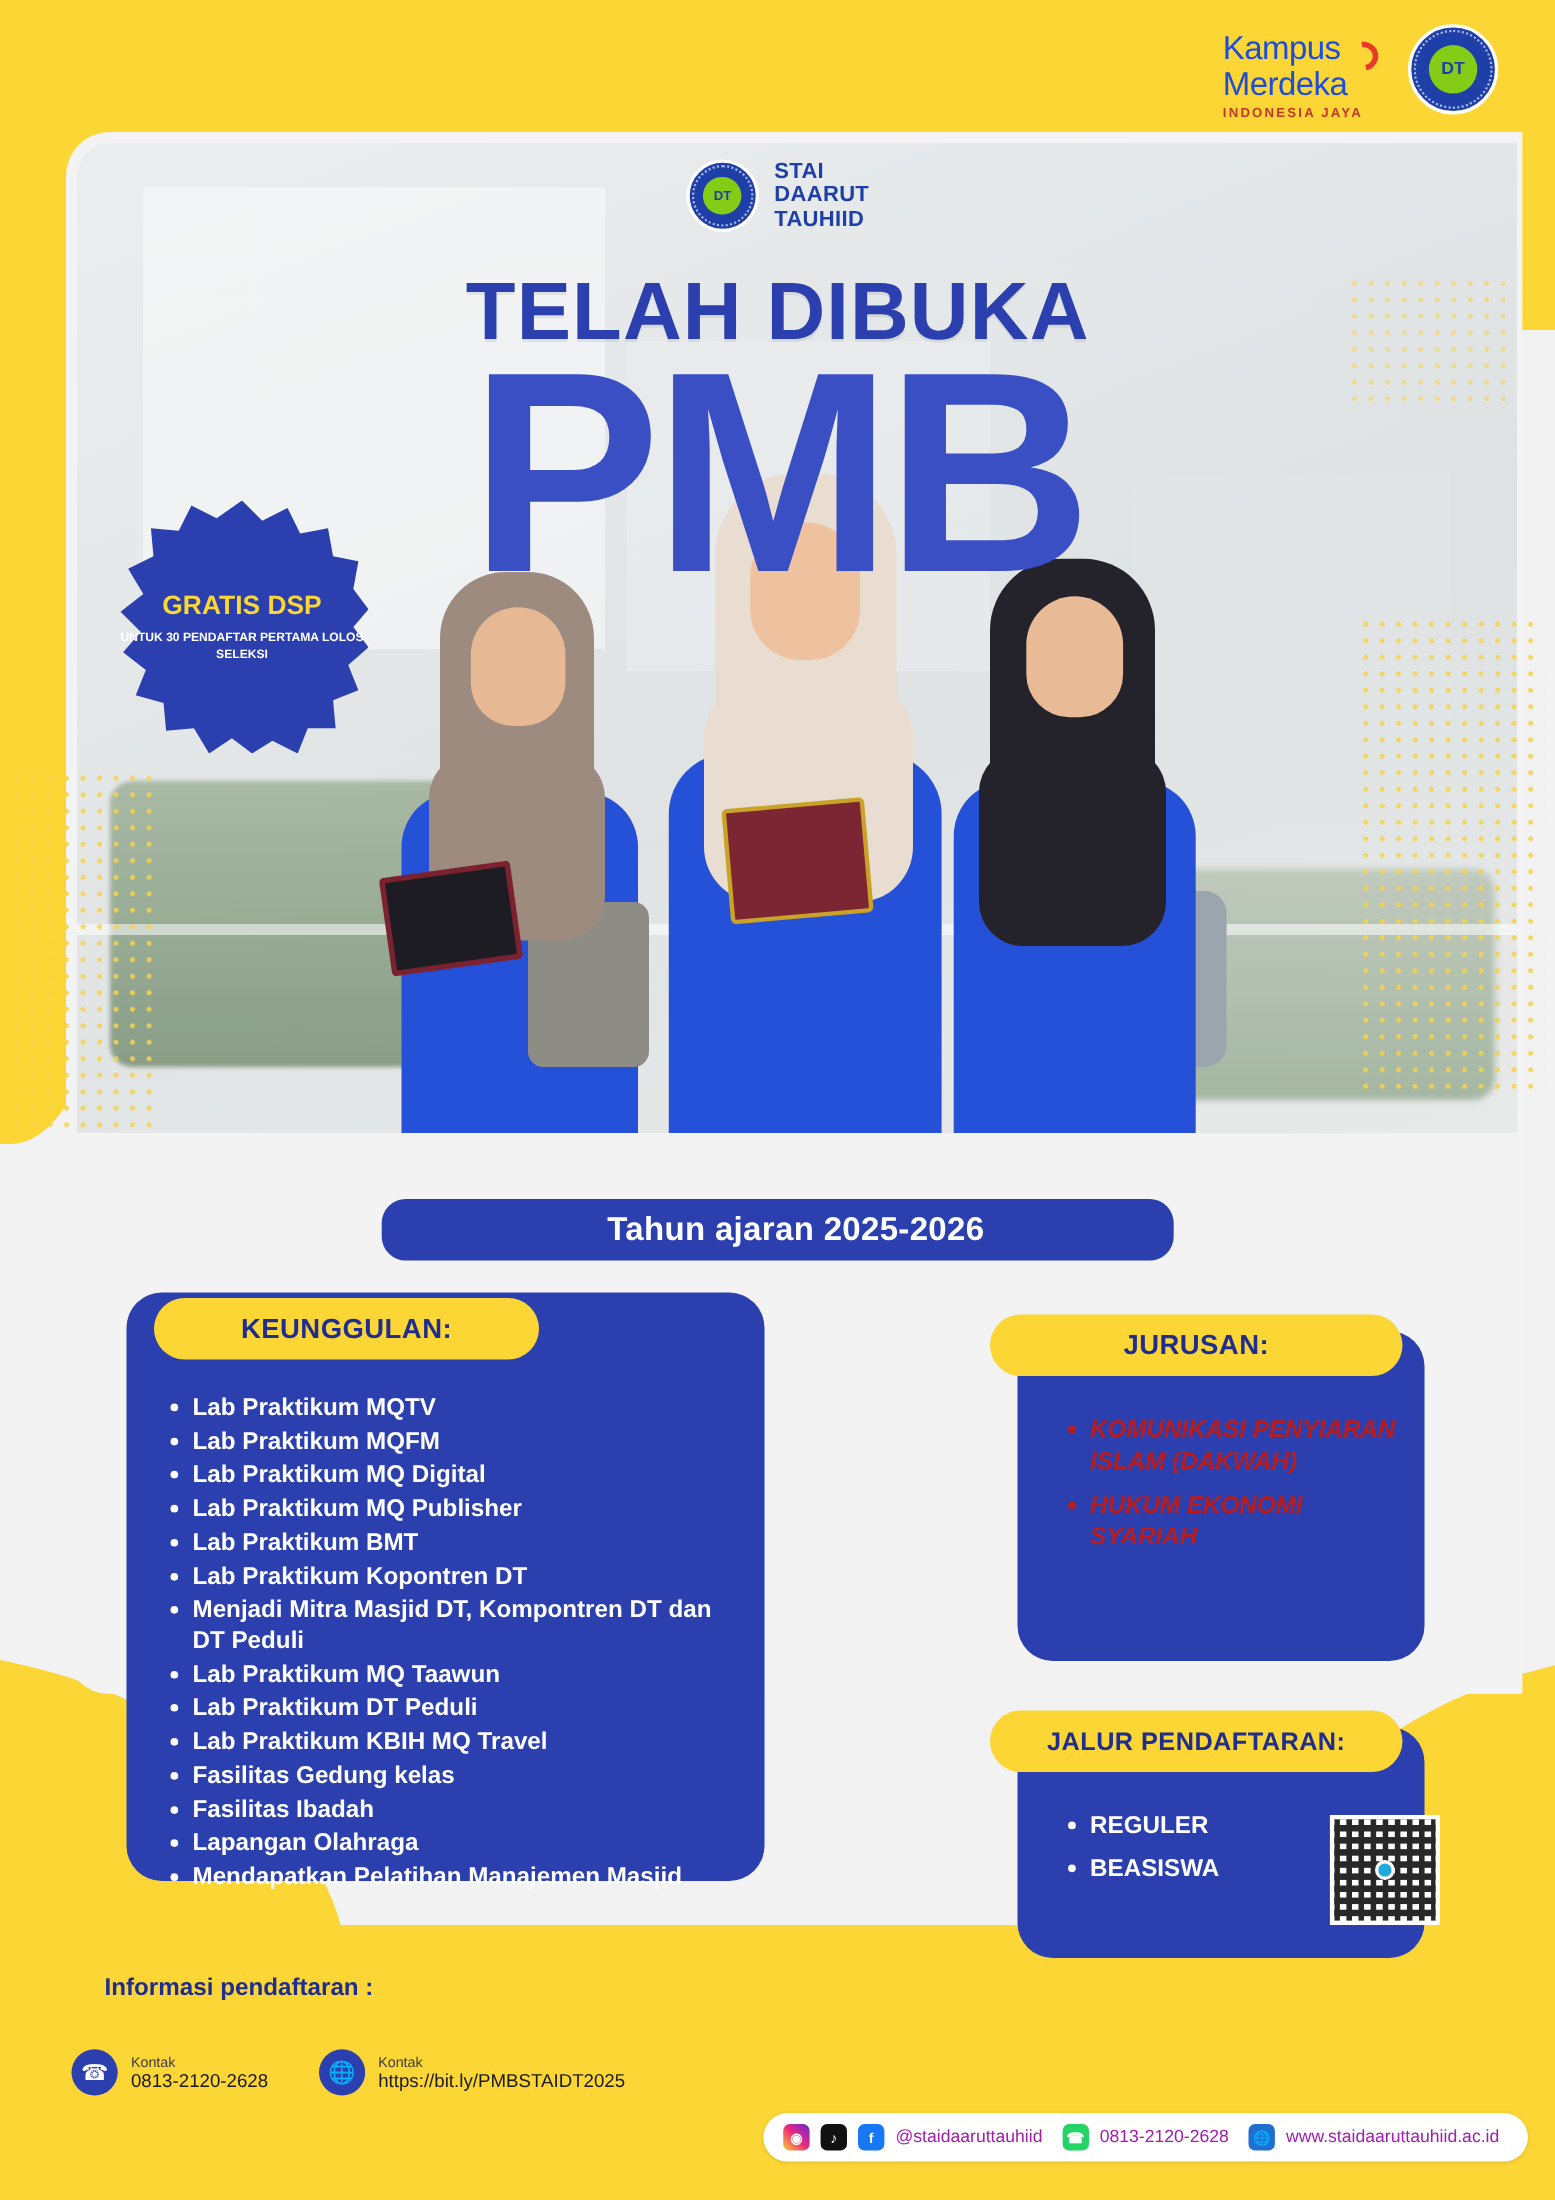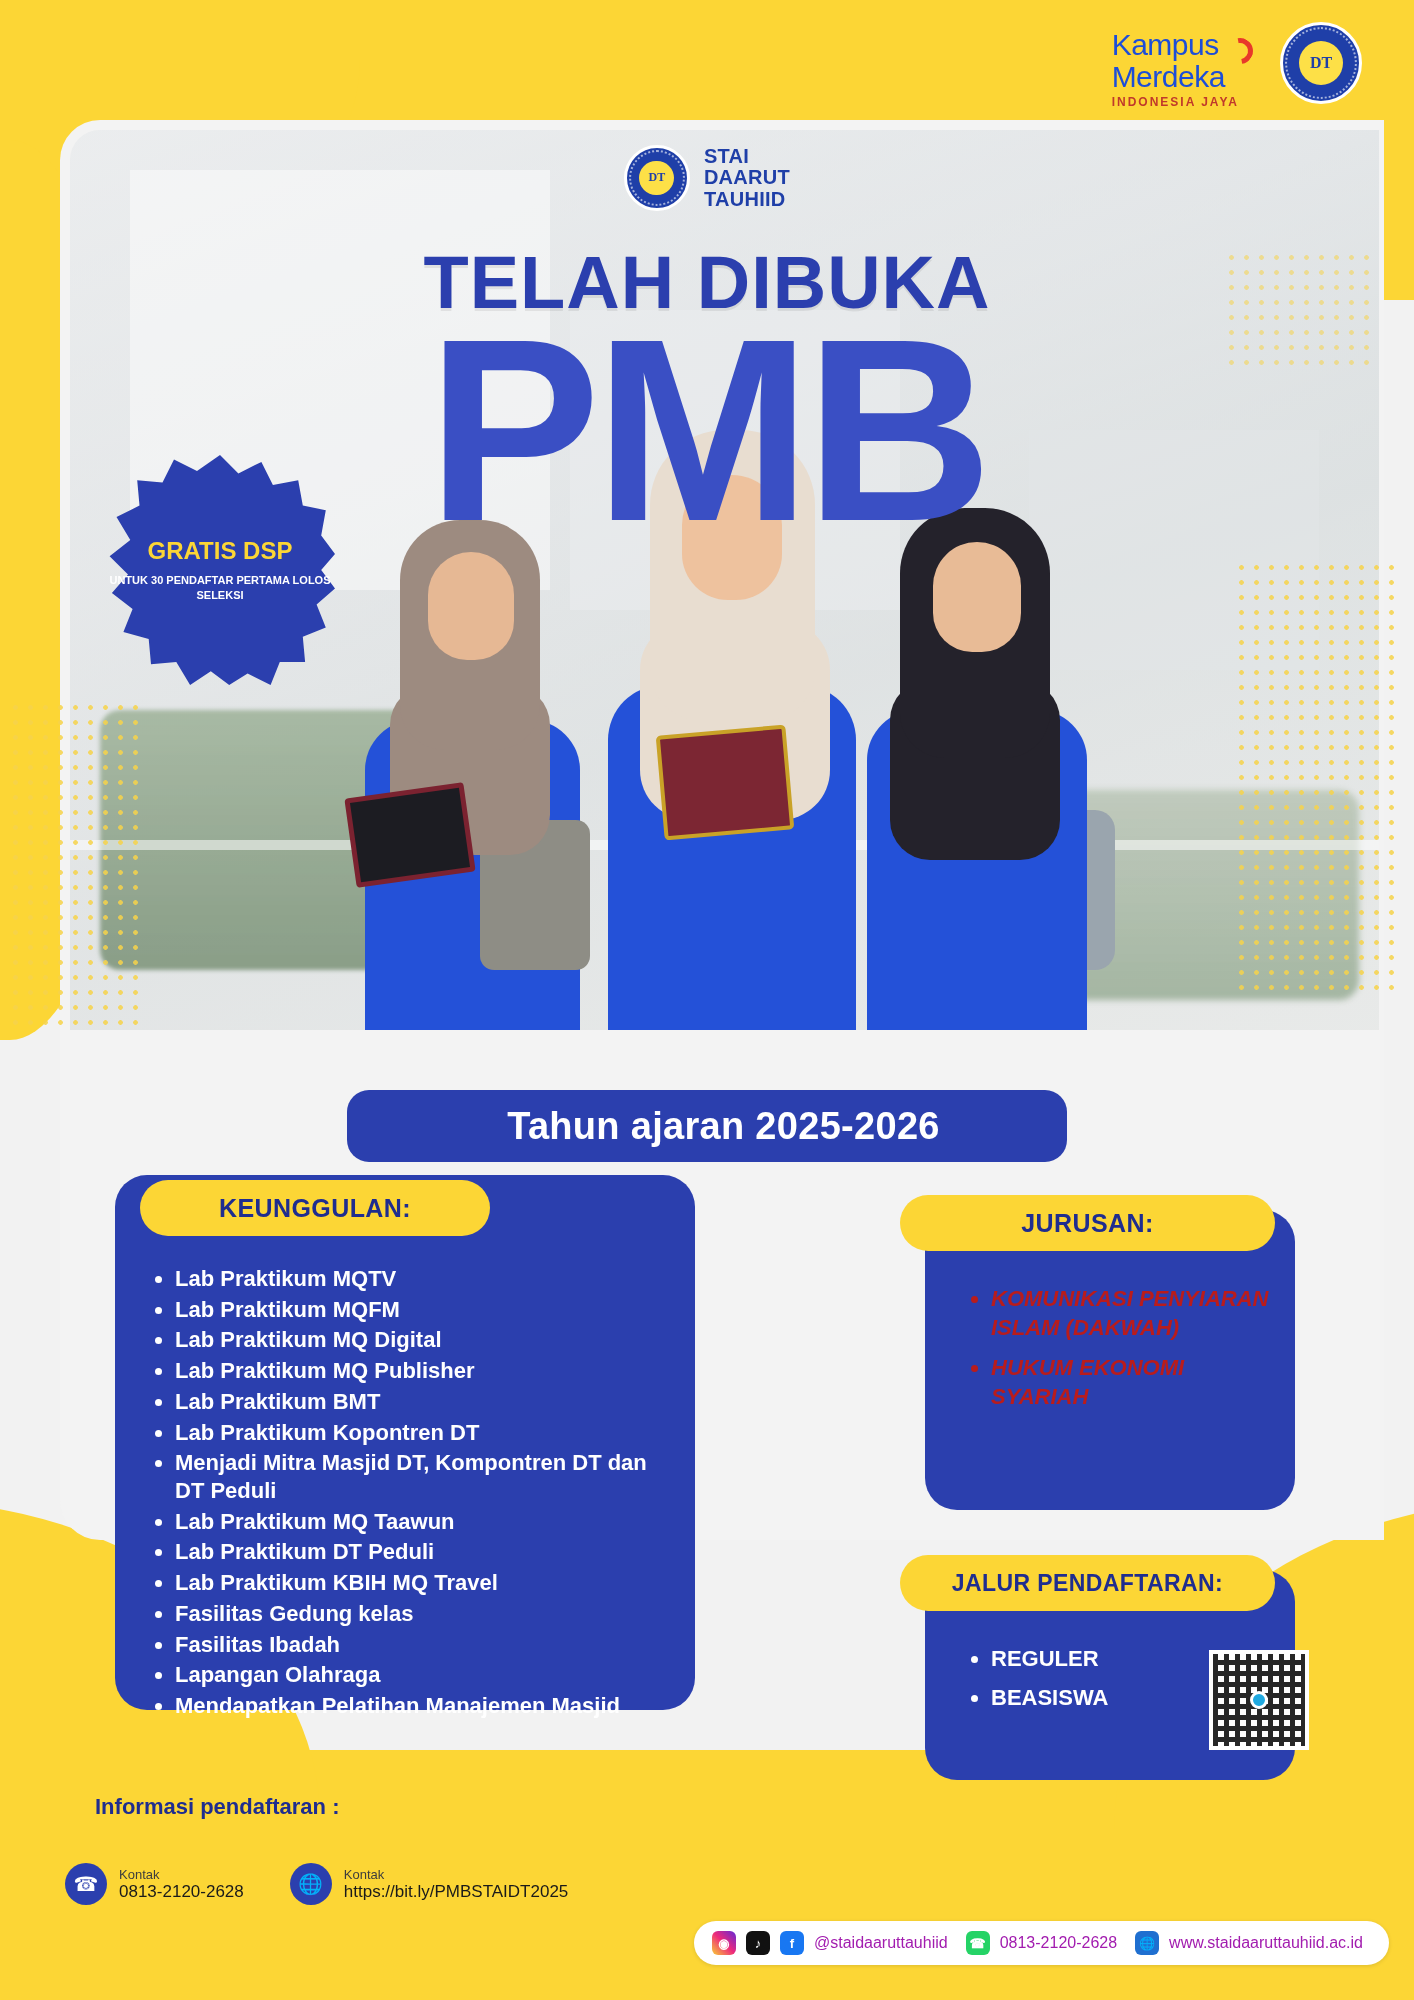--- a/index.html
+++ b/index.html
@@ -158,22 +158,22 @@
 
   .seal {
     border-radius: 50%;
     background: #1f3fa8;
     border: 3px solid #fff;
     display: flex; align-items: center; justify-content: center;
     color: #fff; position: relative;
   }
   .seal .inner {
     width: 58%; height: 58%; border-radius: 50%;
-    background: #fde047; display:flex; align-items:center; justify-content:center;
-    color:#1f3fa8; font-weight:bold;font-family:Liberation Serif, serif;
+    background: #84cc16; display:flex; align-items:center; justify-content:center;
+    color:#1f3fa8; font-weight:bold;
   }
   .seal-top {
     position: absolute; top: 22px; right: 52px; width: 82px; height: 82px; z-index: 10;
   }
   .seal .ring-text {
     position: absolute; inset: 2px; border-radius: 50%;
     border: 2px dotted rgba(255,255,255,.6);
   }
 
   
@@ -316,25 +316,25 @@
   }
   .stu-r .backpack {
     position: absolute; bottom: 60px; right: -10px; width: 95px; height: 160px;
     background: #9aa5ae; border-radius: 20px;
   }
 
   
   .yearbar {
     position: absolute;
     top: 1090px; left: 50%; transform: translateX(-50%);
-    width: 720px; height: 72px;
+    width: 720px; height: 56px;
     background: #2b3fae;
     border-radius: 22px;
     display: flex; align-items: center; justify-content: center;
-    color: #fff; font-size: 38px; font-weight: bold;
+    color: #fff; font-size: 30px; font-weight: bold;
     z-index: 20;
     letter-spacing: .3px;
     padding-left: 33px;
   }
 
   
   .panel {
     position: absolute;
     background: #2b3fae;
     border-radius: 32px;

